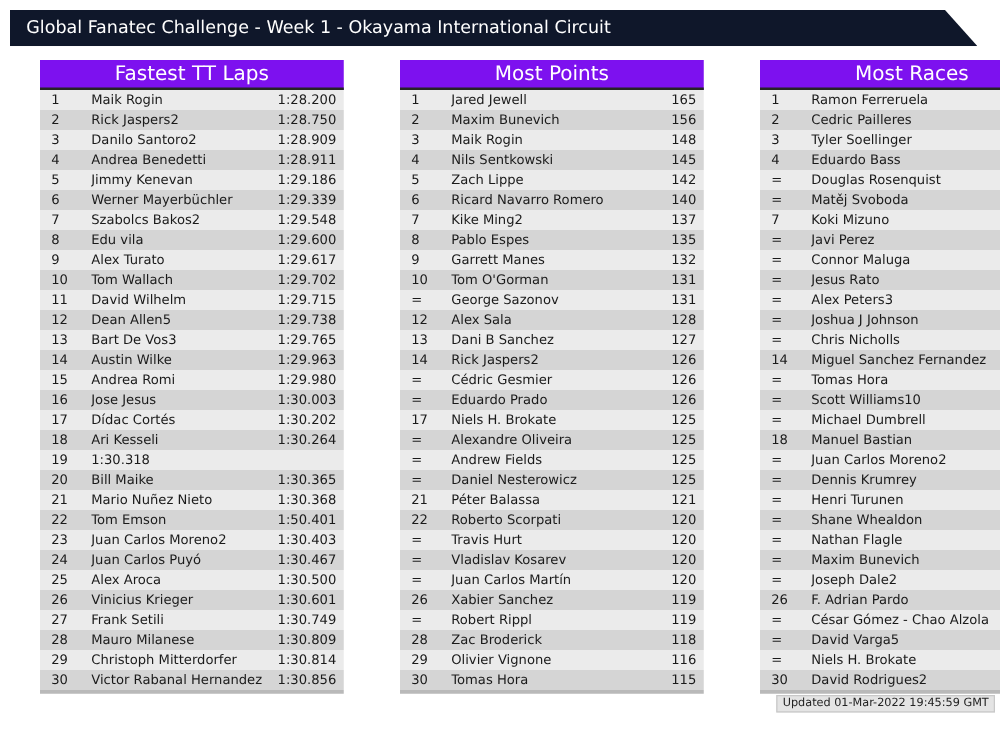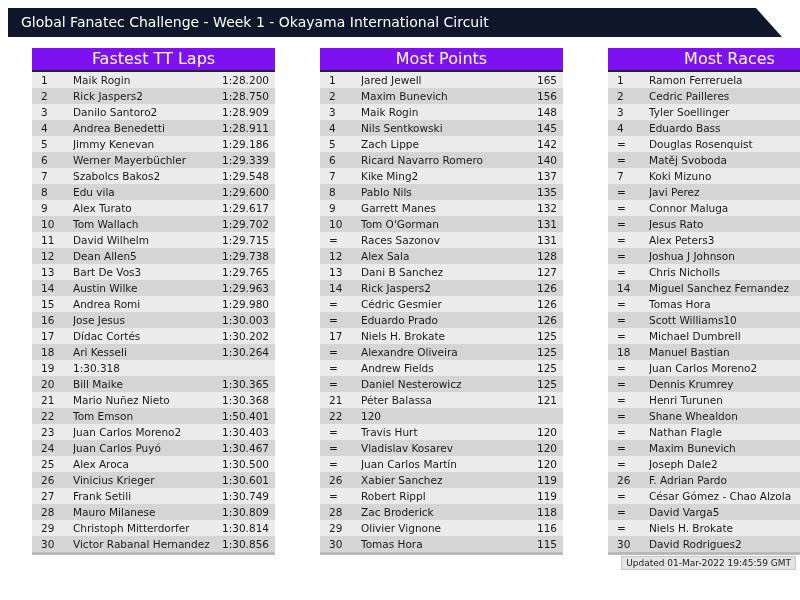--- a/index.html
+++ b/index.html
@@ -272,39 +272,39 @@
   </div>
 
   <div class="row odd">
     <span class="rank">7</span>
     <span class="name">Kike Ming2</span>
     <span class="val">137</span>
   </div>
 
   <div class="row even">
     <span class="rank">8</span>
-    <span class="name">Pablo Nils</span>
+    <span class="name">Pablo Espes</span>
     <span class="val">135</span>
   </div>
 
   <div class="row odd">
     <span class="rank">9</span>
     <span class="name">Garrett Manes</span>
     <span class="val">132</span>
   </div>
 
   <div class="row even">
     <span class="rank">10</span>
     <span class="name">Tom O'Gorman</span>
     <span class="val">131</span>
   </div>
 
   <div class="row odd">
     <span class="rank">=</span>
-    <span class="name">Races Sazonov</span>
+    <span class="name">George Sazonov</span>
     <span class="val">131</span>
   </div>
 
   <div class="row even">
     <span class="rank">12</span>
     <span class="name">Alex Sala</span>
     <span class="val">128</span>
   </div>
 
   <div class="row odd">
@@ -356,20 +356,21 @@
   </div>
 
   <div class="row odd">
     <span class="rank">21</span>
     <span class="name">Péter Balassa</span>
     <span class="val">121</span>
   </div>
 
   <div class="row even">
     <span class="rank">22</span>
+    <span class="name">Roberto Scorpati</span>
     <span class="val">120</span>
   </div>
 
   <div class="row odd">
     <span class="rank">=</span>
     <span class="name">Travis Hurt</span>
     <span class="val">120</span>
   </div>
 
   <div class="row even">

